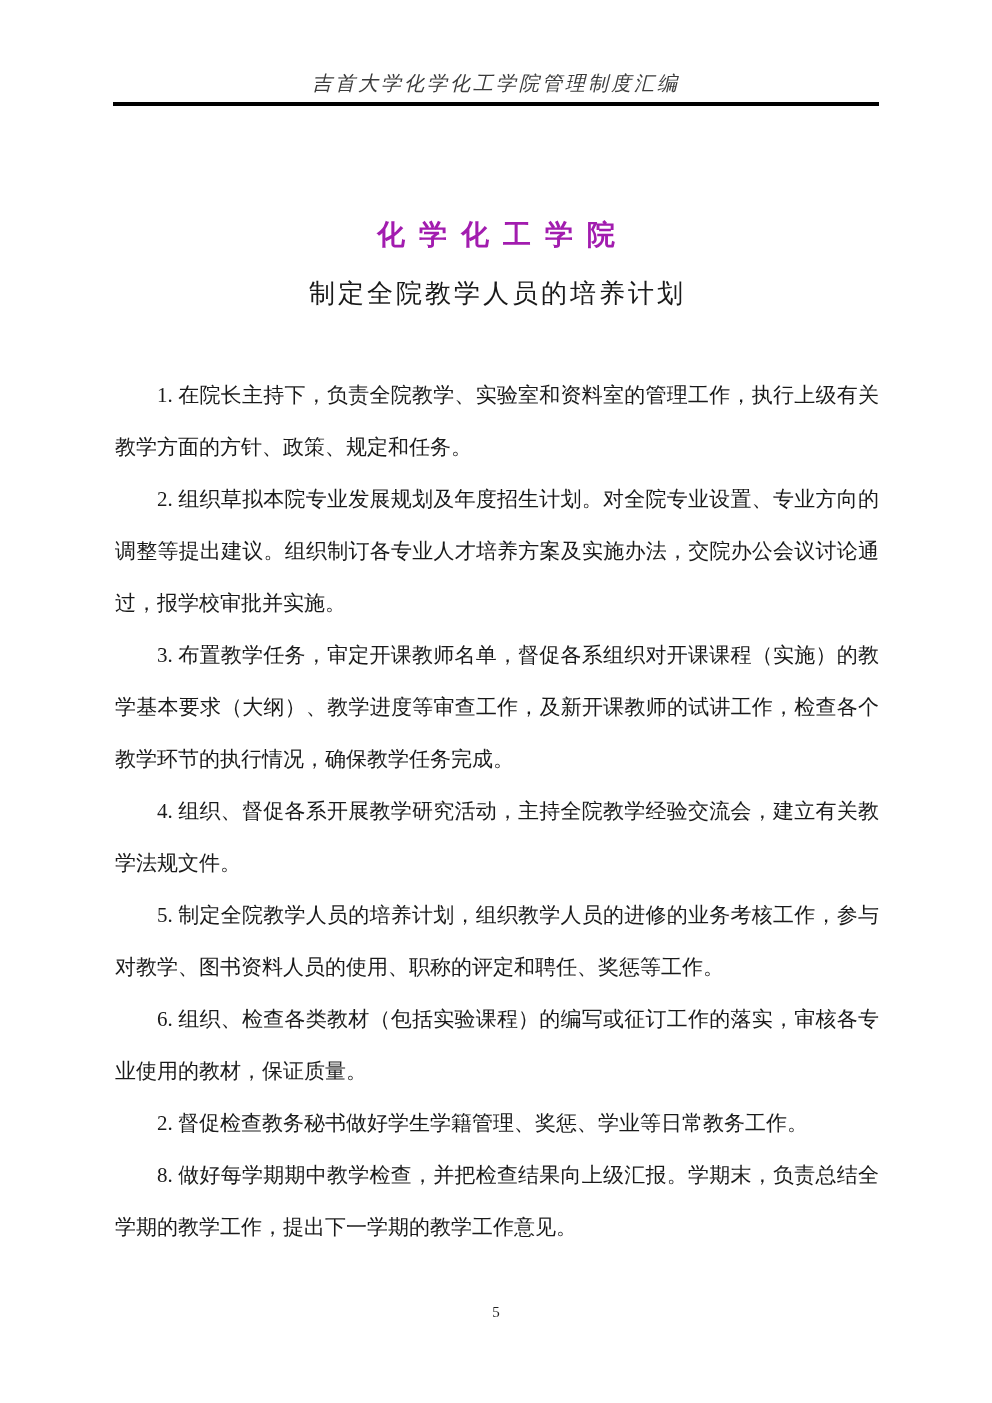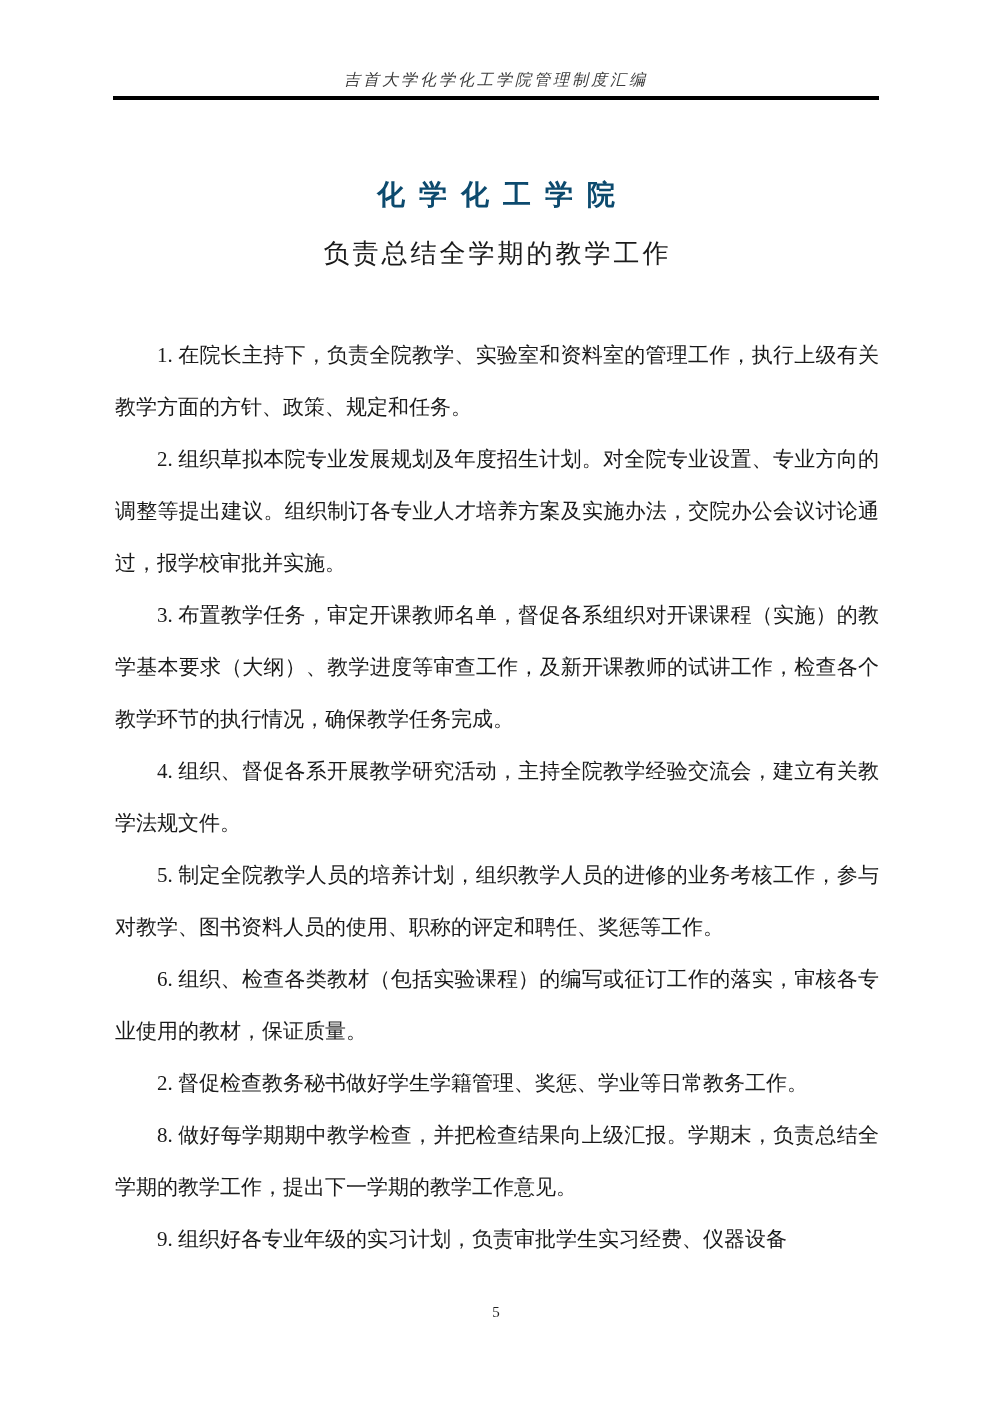--- a/index.html
+++ b/index.html
@@ -16,33 +16,33 @@
   }
   .header {
     padding-top: 70px;
     margin: 0 113px;
     text-align: center;
     border-bottom: 4px solid #000000;
   }
   .header-text {
     display: inline-block;
     font-style: italic;
-    font-size: 16px;
+    font-size: 20px;
     letter-spacing: 3px;
     color: #3a3a3a;
     padding-bottom: 5px;
   }
   .doc-title {
-    margin-top: 76px;
+    margin-top: 110px;
     text-align: center;
     font-weight: bold;
     font-size: 28px;
     letter-spacing: 14px;
     text-indent: 14px; 
-    color: #0c4a6e;
+    color: #a21caf;
   }
   .doc-subtitle {
     margin-top: 22px;
     text-align: center;
     font-size: 26px;
     letter-spacing: 3px;
     text-indent: 3px;
     color: #1a1a1a;
   }
   .doc-body {
@@ -71,31 +71,30 @@
 <body>
 
 <div class="page">
 
   <div class="header">
     <span class="header-text">吉首大学化学化工学院管理制度汇编</span>
   </div>
 
   <div class="doc-title">化学化工学院</div>
 
-  <div class="doc-subtitle">负责总结全学期的教学工作</div>
+  <div class="doc-subtitle">制定全院教学人员的培养计划</div>
 
   <div class="doc-body">
       <p class="para">1. 在院长主持下，负责全院教学、实验室和资料室的管理工作，执行上级有关教学方面的方针、政策、规定和任务。</p>
       <p class="para">2. 组织草拟本院专业发展规划及年度招生计划。对全院专业设置、专业方向的调整等提出建议。组织制订各专业人才培养方案及实施办法，交院办公会议讨论通过，报学校审批并实施。</p>
       <p class="para">3. 布置教学任务，审定开课教师名单，督促各系组织对开课课程（实施）的教学基本要求（大纲）、教学进度等审查工作，及新开课教师的试讲工作，检查各个教学环节的执行情况，确保教学任务完成。</p>
       <p class="para">4. 组织、督促各系开展教学研究活动，主持全院教学经验交流会，建立有关教学法规文件。</p>
       <p class="para">5. 制定全院教学人员的培养计划，组织教学人员的进修的业务考核工作，参与对教学、图书资料人员的使用、职称的评定和聘任、奖惩等工作。</p>
       <p class="para">6. 组织、检查各类教材（包括实验课程）的编写或征订工作的落实，审核各专业使用的教材，保证质量。</p>
       <p class="para">2. 督促检查教务秘书做好学生学籍管理、奖惩、学业等日常教务工作。</p>
       <p class="para">8. 做好每学期期中教学检查，并把检查结果向上级汇报。学期末，负责总结全学期的教学工作，提出下一学期的教学工作意见。</p>
-      <p class="para">9. 组织好各专业年级的实习计划，负责审批学生实习经费、仪器设备</p>
     </div>
 
   <div class="page-footer">
     <span class="page-number">5</span>
   </div>
 
 </div>
 
 </body></html>

